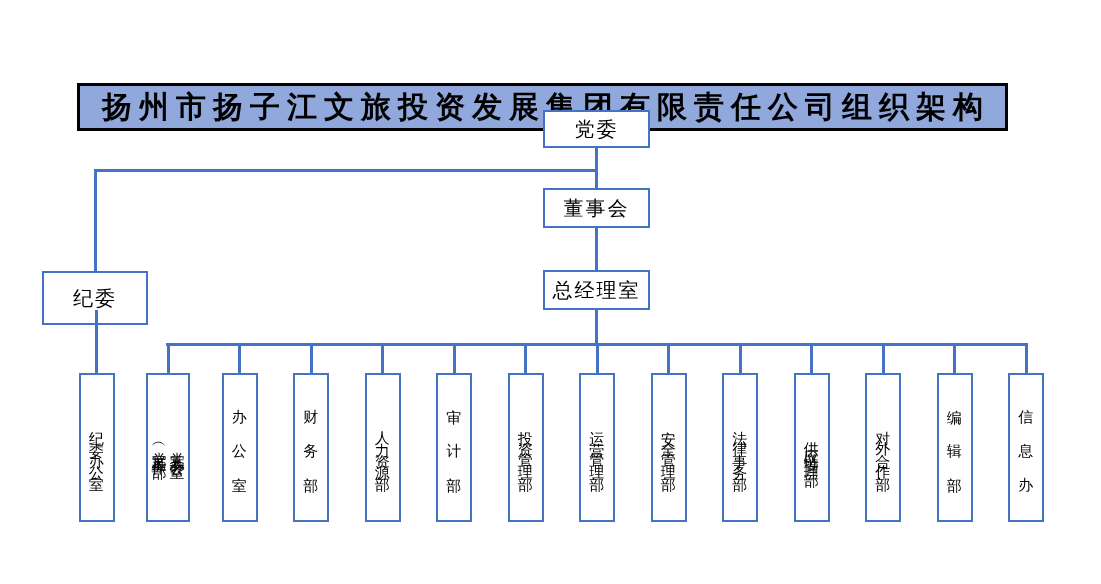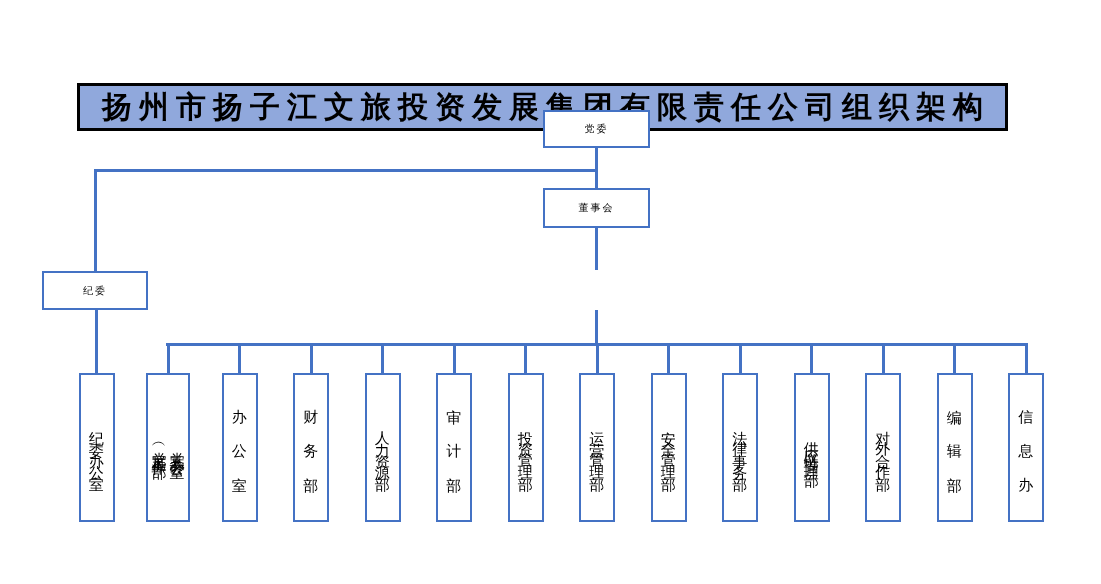--- a/index.html
+++ b/index.html
@@ -14,26 +14,26 @@
   }
   .banner-text{
     font-size:30px;font-weight:bold;letter-spacing:7px;white-space:nowrap;
     line-height:1;padding-left:7px;
   }
 
   
   .hbox{
     position:absolute;background:#fff;border:2px solid #4472C4;box-sizing:border-box;
     display:flex;align-items:center;justify-content:center;
-    font-size:10px;letter-spacing:2px;white-space:nowrap;
+    font-size:20px;letter-spacing:2px;white-space:nowrap;
   }
   .box-party{left:543px;top:110px;width:107px;height:38px;}
   .box-board{left:543px;top:188px;width:107px;height:40px;}
   .box-gm{left:543px;top:270px;width:107px;height:40px;}
-  .box-jiwei{left:42px;top:271px;width:106px;height:39px;}
+  .box-jiwei{left:42px;top:271px;width:106px;height:54px;}
 
   
   .conn{position:absolute;background:#4472C4;}
   .conn-party-board{left:595px;top:148px;width:3px;height:40px;}
   .conn-branch-h{left:94px;top:169px;width:504px;height:3px;}
   .conn-jiwei-riser{left:94px;top:169px;width:3px;height:102px;}
   .conn-board-gm{left:595px;top:228px;width:3px;height:42px;}
   .conn-gm-bus{left:595px;top:310px;width:3px;height:36px;}
   .conn-bus{left:166px;top:343px;width:862px;height:3px;}
 
@@ -67,20 +67,23 @@
   <div class="conn conn-jiwei-riser"></div>
   <div class="conn conn-board-gm"></div>
   <div class="conn conn-gm-bus"></div>
   <div class="conn conn-bus"></div>
 
   <div class="hbox box-party">
     <span>党委</span>
   </div>
   <div class="hbox box-board">
     <span>董事会</span>
+  </div>
+  <div class="hbox box-gm">
+    <span>总经理室</span>
   </div>
   <div class="hbox box-jiwei">
     <span>纪委</span>
   </div>
 
   <div>
       <div class="conn" style="left: 95px; top: 310px; width: 3px; height: 63px;"></div>
       <div class="conn" style="left: 166.5px; top: 343px; width: 3px; height: 30px;"></div>
       <div class="conn" style="left: 238px; top: 343px; width: 3px; height: 30px;"></div>
       <div class="conn" style="left: 309.5px; top: 343px; width: 3px; height: 30px;"></div>

